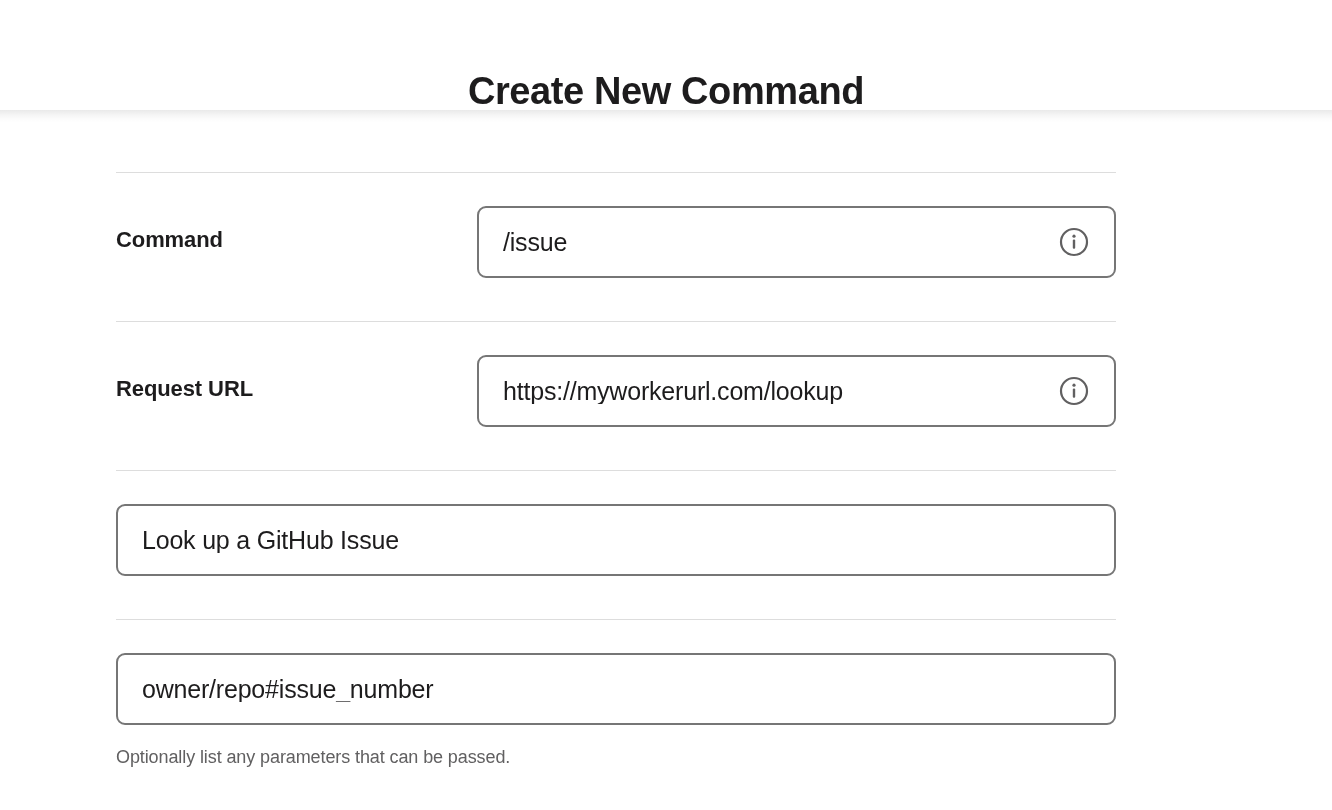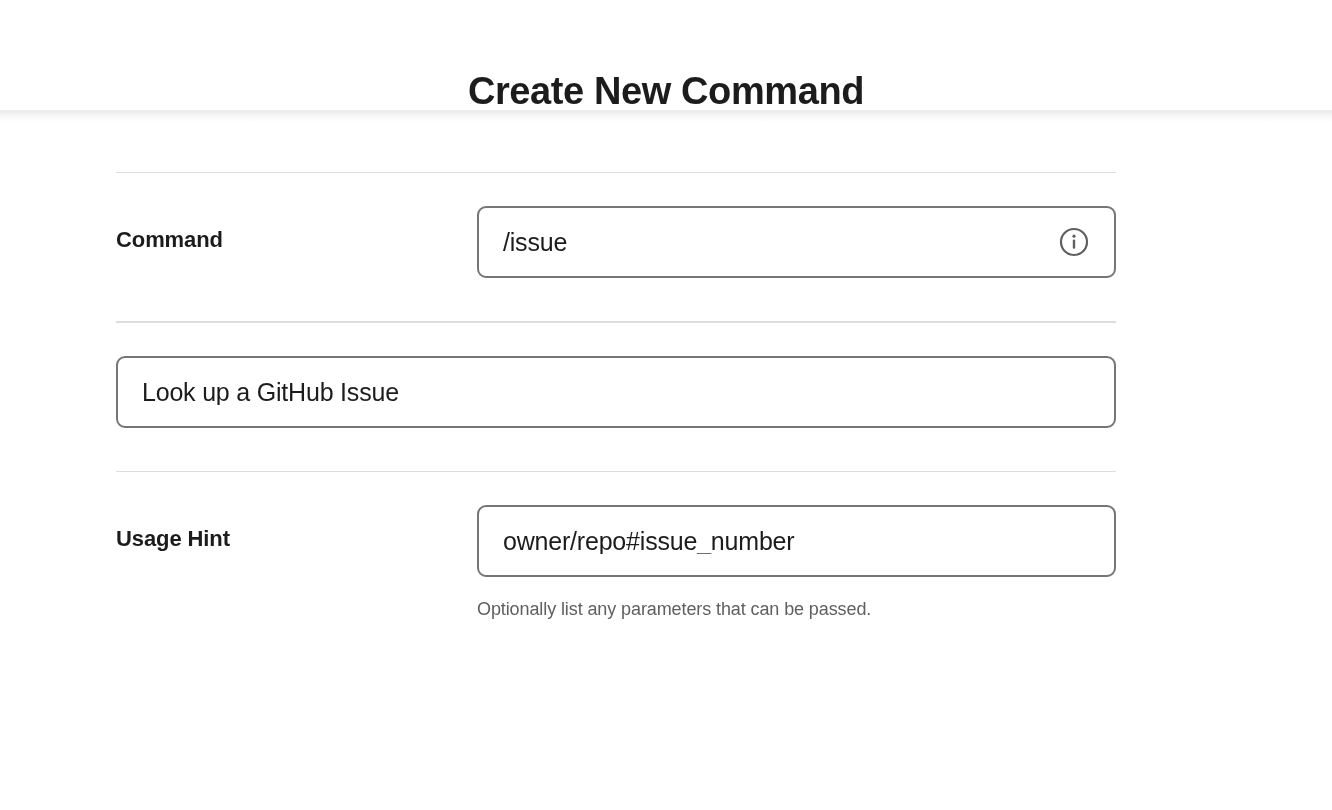--- a/index.html
+++ b/index.html
@@ -156,35 +156,49 @@
               <circle cx="16" cy="10.2" r="1.6" fill="#616061"></circle>
               <rect x="14.8" y="13.4" width="2.4" height="9.4" rx="1.1" fill="#616061"></rect>
             </svg>
           </span>
         </div>
       </div>
     </div>
 
     <div class="divider"></div>
 
-
-    <div class="divider"></div>
-
     <div class="form-row">
+      <div class="row-label">Request URL</div>
+      <div class="row-field">
+        <div class="input-box">
+          <span class="input-value" title="https://myworkerurl.com/lookup">https://myworkerurl.com/lookup</span>
+          <span class="info-icon">
+            <svg width="32" height="32" viewBox="0 0 32 32" aria-hidden="true">
+              <circle cx="16" cy="16" r="13" fill="none" stroke="#616061" stroke-width="2.2"></circle>
+              <circle cx="16" cy="10.2" r="1.6" fill="#616061"></circle>
+              <rect x="14.8" y="13.4" width="2.4" height="9.4" rx="1.1" fill="#616061"></rect>
+            </svg>
+          </span>
+        </div>
+      </div>
+    </div>
+
+    <div class="divider"></div>
+
+    <div class="form-row">
       <div class="row-field">
         <div class="input-box">
           <span class="input-value" title="Look up a GitHub Issue">Look up a GitHub Issue</span>
         </div>
       </div>
     </div>
 
     <div class="divider"></div>
 
     <div class="form-row row-last">
-      <div class="row-label">Usage Hint</div>
       <div class="row-field">
         <div class="input-box">
           <span class="input-value" title="owner/repo#issue_number">owner/repo#issue_number</span>
         </div>
         <div class="helper-text">Optionally list any parameters that can be passed.</div>
       </div>
     </div>
 
   </div>
 </div>

